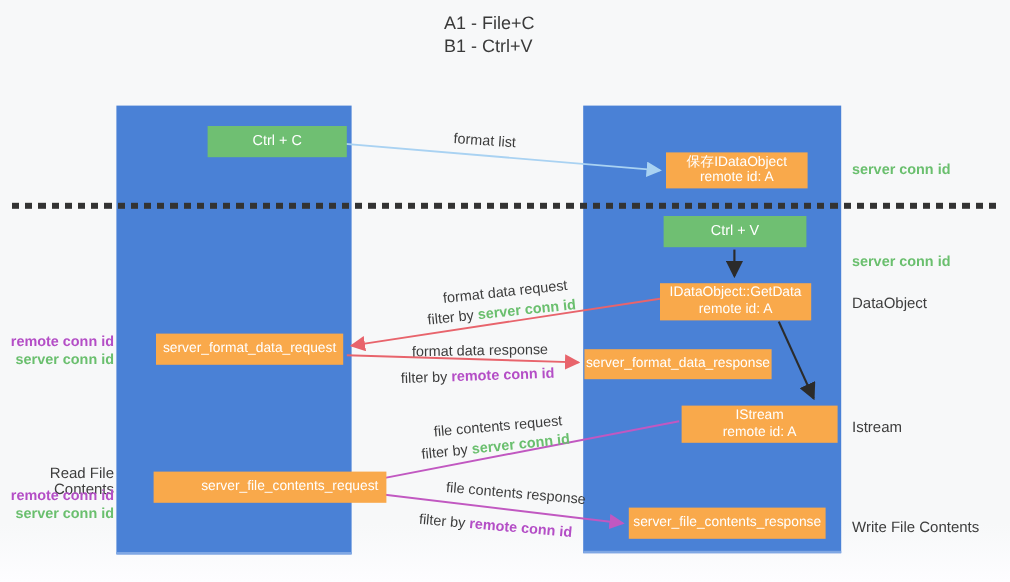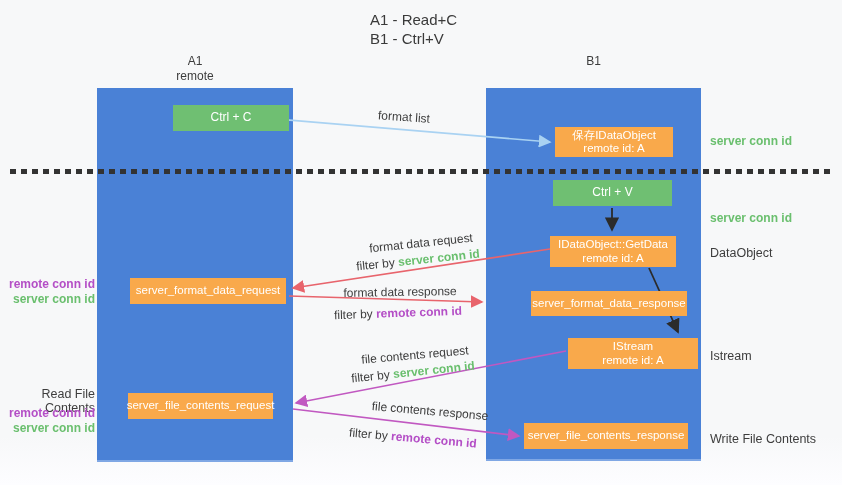--- a/index.html
+++ b/index.html
@@ -24,23 +24,23 @@
     align-items:center; justify-content:center; text-align:center;
     color:#fff; font-size:11.5px; line-height:13.5px;
   }
   .box.orange{background:#f9a94b;}
   .box.green{background:#6fbf72; font-size:12px;}
   #ctrl-c   {left:137px; top:105px; width:116px; height:26px;margin-left:36px;}
   #save-obj {left:555px; top:127px; width:118px; height:30px;}
   #ctrl-v   {left:553px; top:180px; width:119px; height:26px;}
   #getdata  {left:550px; top:236px; width:126px; height:31px;align-items:center;}
   #fmt-req  {left:130px; top:278px; width:156px; height:26px;}
-  #fmt-resp {left:487px; top:291px; width:156px; height:25px;margin-left:44px;}
+  #fmt-resp {left:487px; top:291px; width:156px; height:25px;}
   #istream  {left:568px; top:338px; width:130px; height:31px;}
-  #file-req {left:128px; top:393px; width:145px; height:26px;}
+  #file-req {left:128px; top:393px; width:161px; height:26px;padding-left:33px;}
   #file-resp{left:524px; top:423px; width:164px; height:26px;}
   .mid-label{
     position:absolute; z-index:5; white-space:nowrap; font-size:12px; color:#3d3d3d;
     transform:translate(-50%,-50%) rotate(var(--r,0deg));
   }
   .mid-label b.green{color:#6abf6e;}
   .mid-label b.purple{color:#b44ec6;}
   .side-left{position:absolute; left:0; width:95px; text-align:right; z-index:5;}
   .side-right{position:absolute; left:710px; text-align:left; white-space:nowrap; z-index:5;}
   .conn{font-size:12px; font-weight:bold; line-height:15px;}
@@ -48,30 +48,25 @@
   .conn .server{color:#6abf6e;}
   .plain{font-size:12.5px; color:#3d3d3d;}
   svg.arrows{position:absolute; left:0; top:0; z-index:3; pointer-events:none;}
 </style>
 </head>
 <body>
 
 <div class="canvas">
 
   <div class="title">
-    <div>A1 - Read+C</div>
+    <div>A1 - File+C</div>
     <div>B1 - Ctrl+V</div>
   </div>
 
-  <div class="lane-header lh-left">
-    <div>A1</div>
-    <div>remote</div>
-  </div>
   <div class="lane-header lh-right">
-    <div>B1</div>
   </div>
 
   <div class="lane lane-left"></div>
   <div class="lane lane-right"></div>
 
   <div class="divider"></div>
 
   <svg class="arrows" width="842" height="485" viewBox="0 0 842 485">
     <defs>
       <marker id="m-blue" markerWidth="8" markerHeight="8" refX="7" refY="4" orient="auto">

